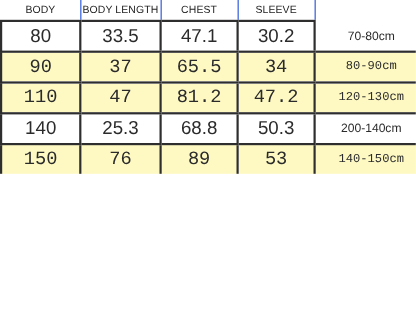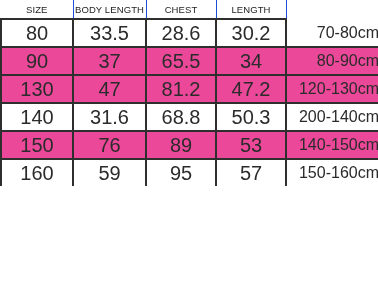--- a/index.html
+++ b/index.html
@@ -49,112 +49,105 @@
     border-left: none;
   }
   .size-chart thead th.blank-head {
     border-bottom: none;
   }
 
   
   .size-chart tbody td {
     height: 26px;
     padding: 0;
-    font-size: 20px;
+    font-size: 17px;
     font-weight: 400;
     text-align: center;
     vertical-align: middle;
     border-left: 2px solid #2e2e2e;
     border-bottom: 2px solid #2e2e2e;
     white-space: nowrap;
     overflow: hidden;
   }
   .size-chart tbody tr td:first-child {
     border-left: 2px solid #2e2e2e;
   }
   .size-chart tbody td.height-cell {
-    font-size: 16px;
-    text-align: right;
+    font-size: 11px;
+    text-align: center;
     padding-left: 9px;
   }
   .size-chart tbody tr:last-child td {
     border-bottom: none;
   }
 
   
   .size-chart tbody tr.row-white td { background: #ffffff; }
-  .size-chart tbody tr.row-gray  td { background: #ec4899; }
+  .size-chart tbody tr.row-gray  td { background: #fef9c3; font-family: Liberation Mono, monospace; }
 </style>
 </head>
 <body>
 
 <table class="size-chart">
   <colgroup>
     <col class="c-size">
     <col class="c-body">
     <col class="c-chest">
     <col class="c-sleeve">
     <col class="c-height">
   </colgroup>
   <thead>
     <tr>
-      <th class="first-head">SIZE</th>
+      <th class="first-head">BODY</th>
       <th>BODY LENGTH</th>
       <th>CHEST</th>
-      <th>LENGTH</th>
+      <th>SLEEVE</th>
       <th class="blank-head"></th>
     </tr>
   </thead>
   <tbody>
 
     <tr class="row-white">
       <td>80</td>
       <td>33.5</td>
-      <td>28.6</td>
+      <td>47.1</td>
       <td>30.2</td>
       <td class="height-cell">70-80cm</td>
     </tr>
 
     <tr class="row-gray">
       <td>90</td>
       <td>37</td>
       <td>65.5</td>
       <td>34</td>
       <td class="height-cell">80-90cm</td>
     </tr>
 
 
 
 
     <tr class="row-gray">
-      <td>130</td>
+      <td>110</td>
       <td>47</td>
       <td>81.2</td>
       <td>47.2</td>
       <td class="height-cell">120-130cm</td>
     </tr>
 
     <tr class="row-white">
       <td>140</td>
-      <td>31.6</td>
+      <td>25.3</td>
       <td>68.8</td>
       <td>50.3</td>
       <td class="height-cell">200-140cm</td>
     </tr>
 
     <tr class="row-gray">
       <td>150</td>
       <td>76</td>
       <td>89</td>
       <td>53</td>
       <td class="height-cell">140-150cm</td>
     </tr>
 
-    <tr class="row-white">
-      <td>160</td>
-      <td>59</td>
-      <td>95</td>
-      <td>57</td>
-      <td class="height-cell">150-160cm</td>
-    </tr>
 
   </tbody>
 </table>
 
 </body></html>

